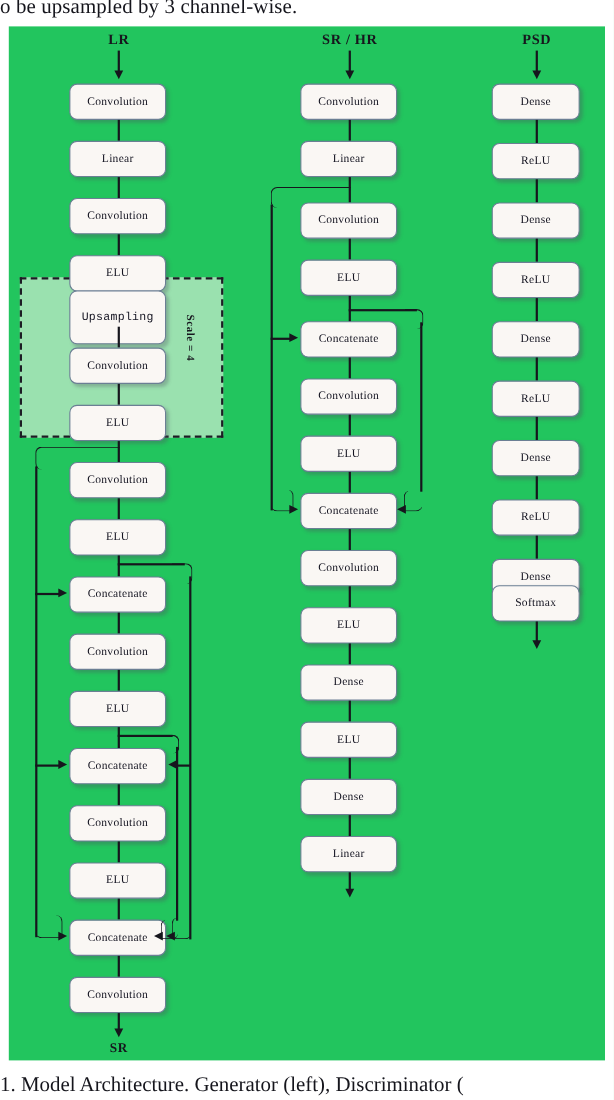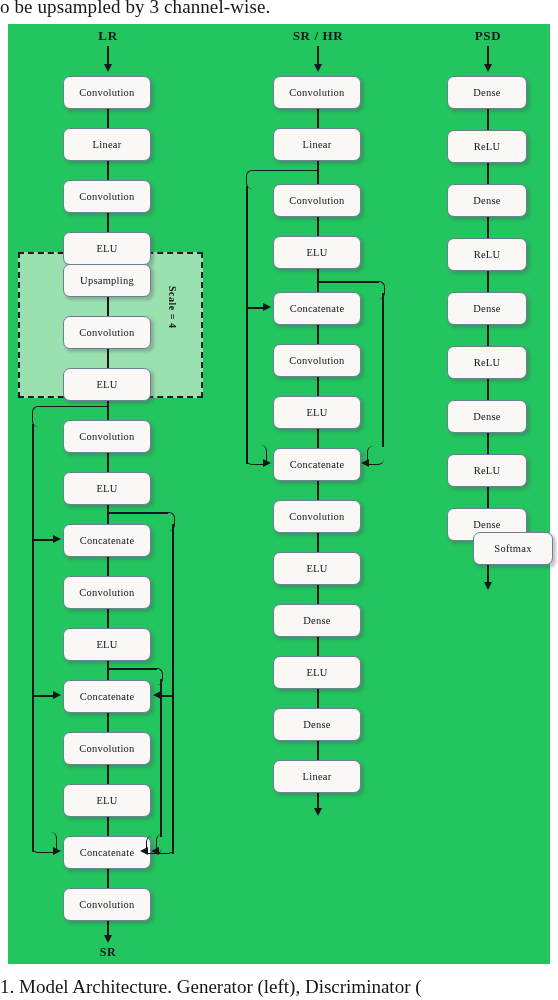--- a/index.html
+++ b/index.html
@@ -124,21 +124,21 @@
 
   <div class="node" style="left:55px;top:104px;width:88px;height:33px;">Linear</div>
   <div class="vline" style="left:99.3px;top:137px;height:19px;"></div>
 
   <div class="node" style="left:55px;top:156px;width:88px;height:33px;">Convolution</div>
   <div class="vline" style="left:99.3px;top:189px;height:19px;"></div>
 
   <div class="node" style="left:55px;top:208px;width:88px;height:33px;">ELU</div>
   <div class="vline" style="left:99.3px;top:241px;height:19px;"></div>
 
-  <div class="node" style="left:55px;top:240px;width:88px;height:33px;">Upsampling</div>
+  <div class="node" style="left:55px;top:240px;width:88px;height:49px;font-family:Liberation Mono, monospace;">Upsampling</div>
   <div class="vline" style="left:99.3px;top:273px;height:19px;"></div>
 
   <div class="node" style="left:55px;top:292px;width:88px;height:33px;">Convolution</div>
   <div class="vline" style="left:99.3px;top:325px;height:19px;"></div>
 
   <div class="node" style="left:55px;top:344px;width:88px;height:33px;">ELU</div>
   <div class="vline" style="left:99.3px;top:377px;height:31px;"></div>
 
   <div class="node" style="left:55px;top:396px;width:88px;height:33px;">Convolution</div>
   <div class="vline" style="left:99.3px;top:429px;height:19px;"></div>
@@ -292,19 +292,19 @@
 
   <div class="node" style="left:439px;top:376px;width:80px;height:33px;">Dense</div>
   <div class="vline" style="left:479.3px;top:409px;height:21px;"></div>
 
   <div class="node" style="left:439px;top:430px;width:80px;height:33px;">ReLU</div>
   <div class="vline" style="left:479.3px;top:463px;height:21px;"></div>
 
   <div class="node" style="left:439px;top:484px;width:80px;height:33px;">Dense</div>
   <div class="vline" style="left:479.3px;top:517px;height:15px;"></div>
 
-  <div class="node" style="left:439px;top:508px;width:80px;height:33px;margin-left:26px;">Softmax</div>
+  <div class="node" style="left:439px;top:508px;width:80px;height:33px;">Softmax</div>
   <div class="vline" style="left:479.3px;top:541px;height:20px;"></div>
   <div class="arrow-down" style="left:475.5px;top:558px;"></div>
 
 </div>
 
 <div id="bottom-caption">1.  Model Architecture. Generator (left), Discriminator (</div>
 
 </body></html>

